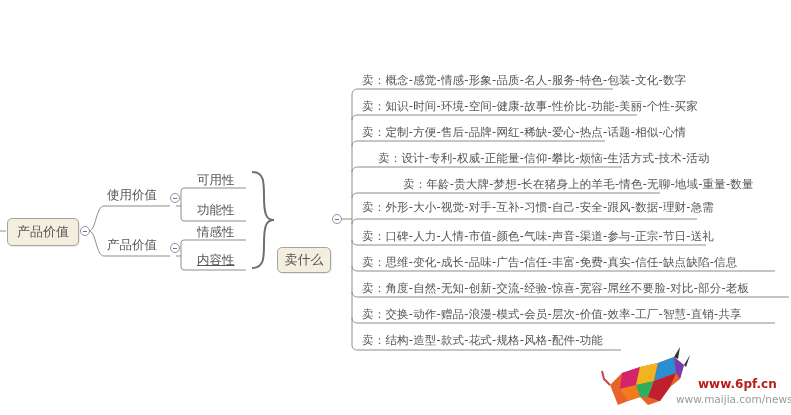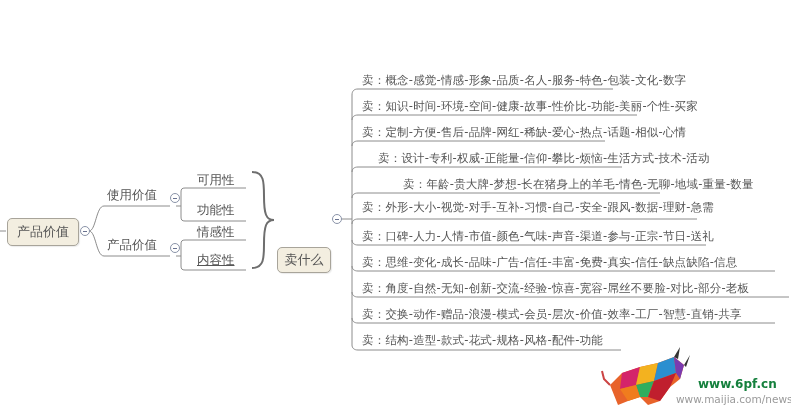--- a/index.html
+++ b/index.html
@@ -11,21 +11,21 @@
               border-radius:5px; font-size:13px; color:#555; text-align:center;
               box-shadow:1px 1px 1px rgba(0,0,0,0.08); }
   .lbl { position:absolute; font-size:12.5px; color:#555; white-space:nowrap; }
   .leaf { position:absolute; font-size:11.5px; color:#555; white-space:nowrap; letter-spacing:0.2px; }
   .collapse { position:absolute; width:8px; height:8px; border:1px solid #8a93a8;
               border-radius:50%; background:#fff; }
   .collapse::after { content:""; position:absolute; left:2px; top:3.5px; width:4px; height:1px; background:#6a7390; }
   .logo { position:absolute; left:600px; top:345px; width:191px; height:70px; }
   .logo-cn { position:absolute; left:92px; top:0px; font-size:24px; font-weight:bold; color:#e01818;
              font-style:italic; letter-spacing:1px; }
-  .logo-url1 { position:absolute; left:98px; top:32px; font-size:12px; font-weight:bold; color:#15803d; }
+  .logo-url1 { position:absolute; left:98px; top:32px; font-size:12px; font-weight:bold; color:#b91c1c; }
   .logo-url2 { position:absolute; left:76px; top:48px; font-size:10.5px; color:#9a9a9a; }
 </style>
 </head>
 <body>
 
 <div class="canvas">
 
   <svg class="lines" width="791" height="415">
     <g fill="none" stroke="#8c8c8c" stroke-width="1">
 

